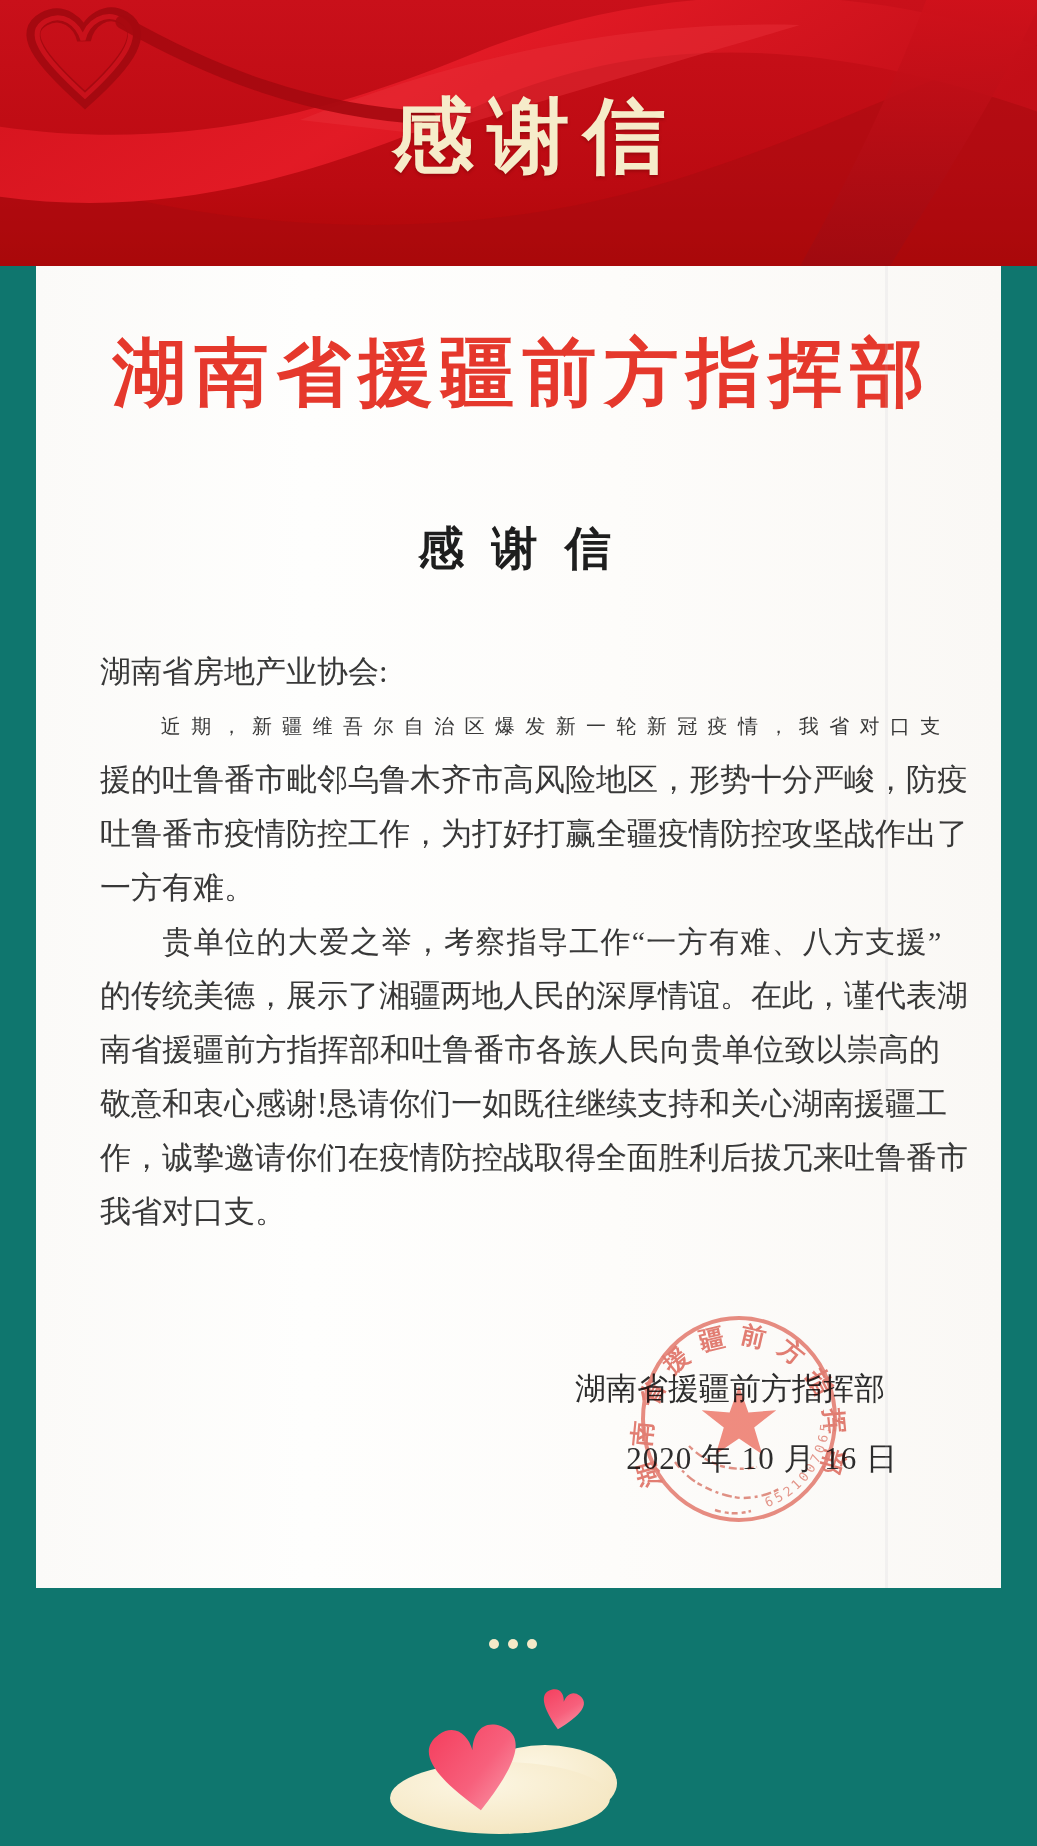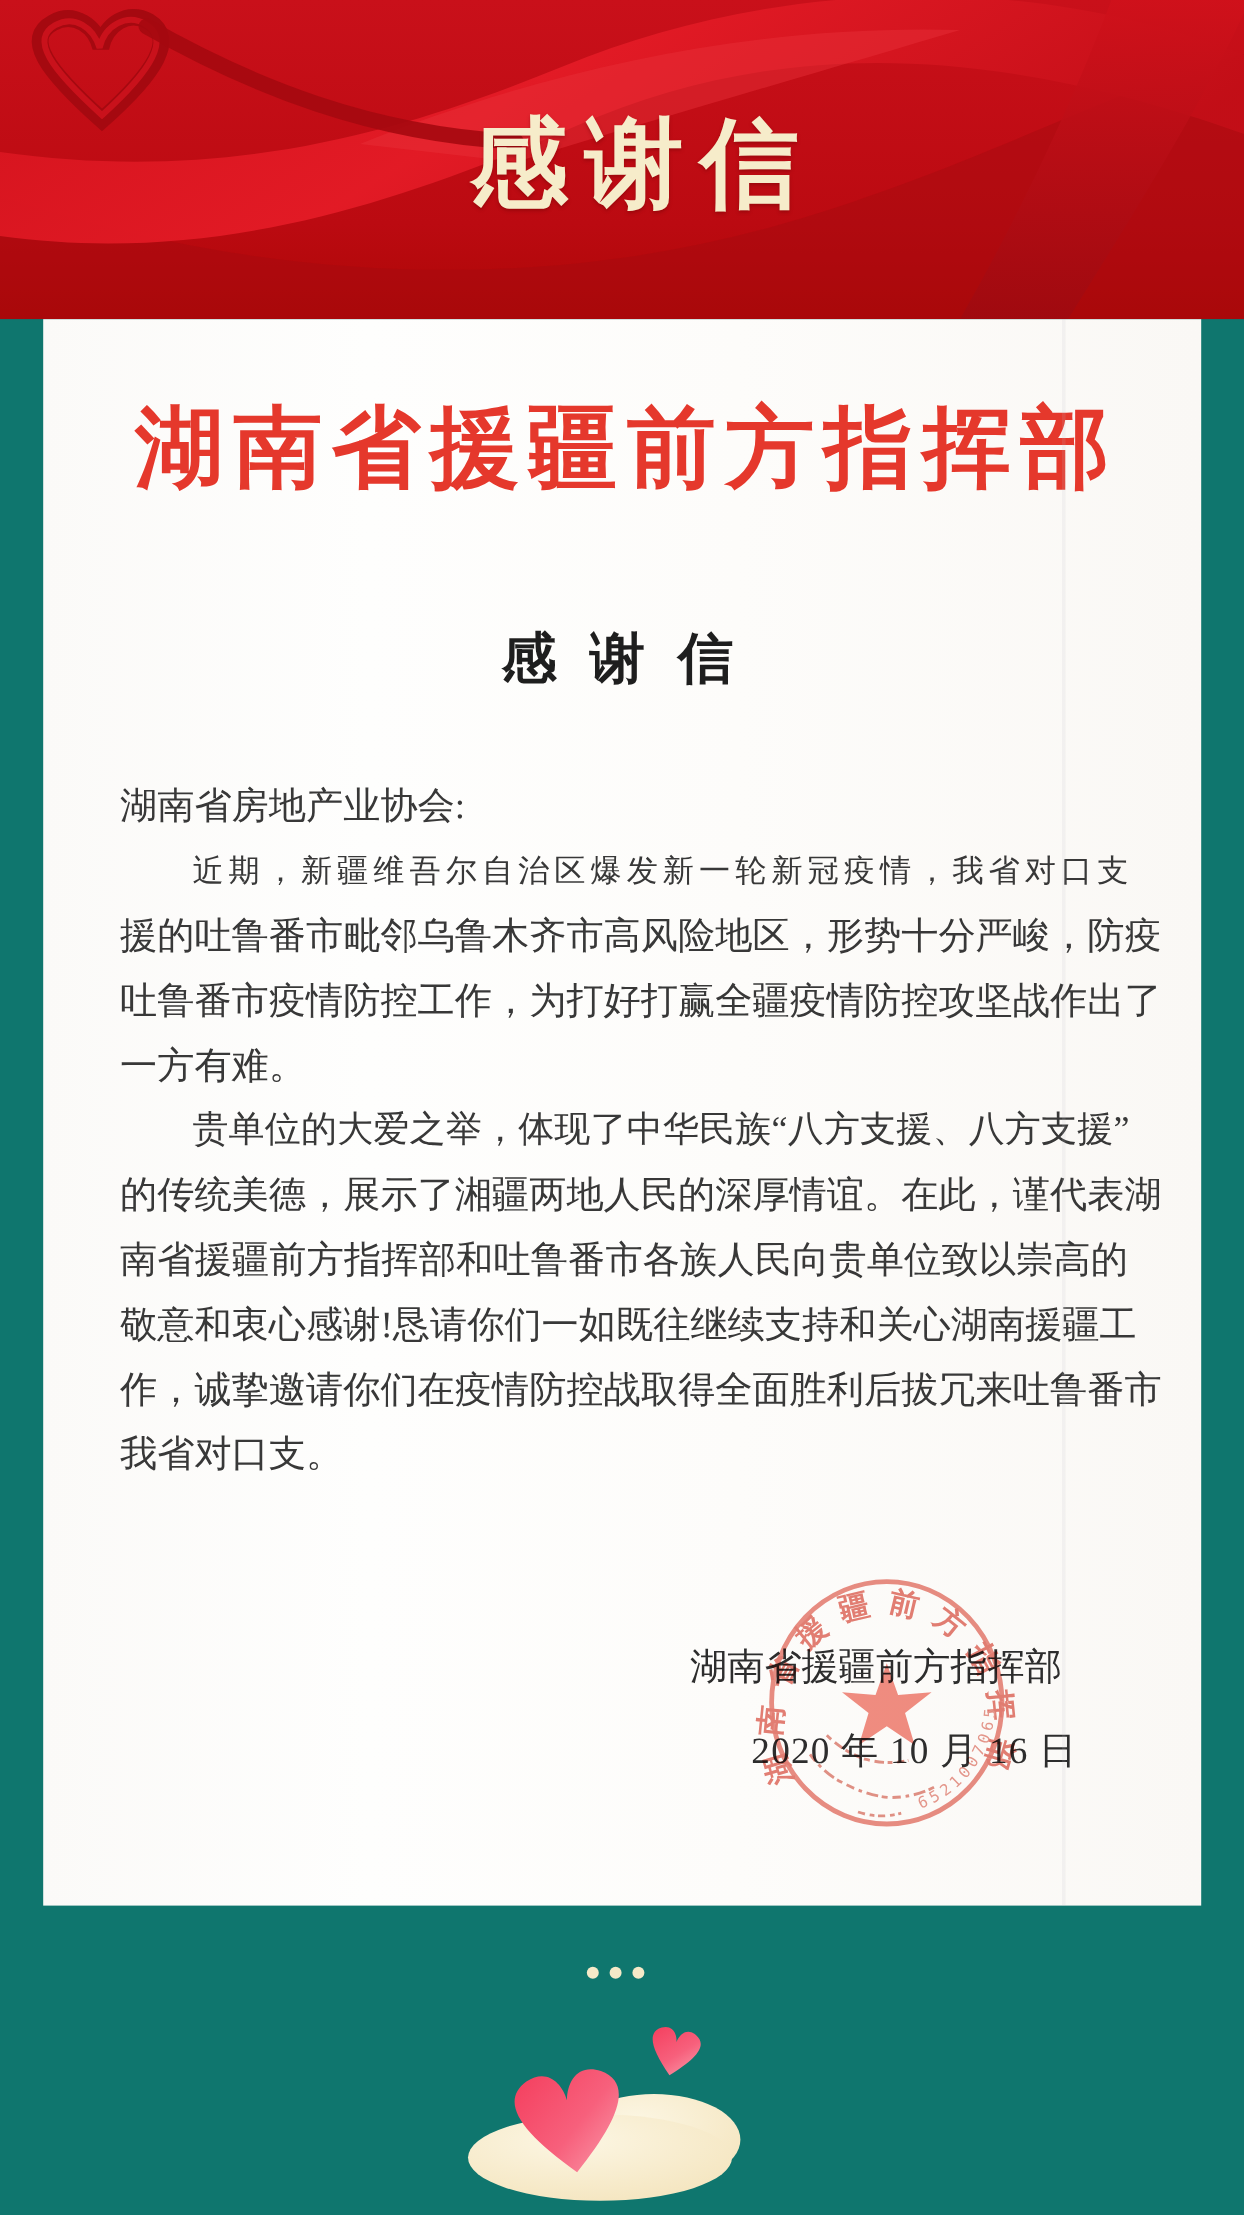--- a/index.html
+++ b/index.html
@@ -33,21 +33,21 @@
   }
   .letter-heading{
     position:absolute; top:252px; left:0; width:100%; text-align:center;
     font-size:46px; font-weight:bold; color:#1e1e1e; letter-spacing:8px;
   }
   .letter-body{
     position:absolute; top:379px; left:64px; width:840px;
     color:#383838; font-size:31px; line-height:54px;
   }
   .ln{height:54px; text-align:justify; text-align-last:justify; white-space:nowrap; overflow:visible;}
-  .ln.first{font-size:26px; letter-spacing:-0.3px;}
+  .ln.first{font-size:20px; letter-spacing:-0.3px;}
   .ln.long29{font-size:30px; letter-spacing:-1.2px;}
   .ln.last{text-align-last:left;}
   .salutation{height:54px; line-height:54px; text-align:left; white-space:nowrap;}
   .signature{
     position:absolute; top:1096px; left:534px; width:320px; height:54px; line-height:54px;
     font-size:31px; color:#2d2d2d; text-align:center; white-space:nowrap;
   }
   .sig-date{
     position:absolute; top:1166px; left:566px; width:320px; height:54px; line-height:54px;
     font-size:31px; color:#2d2d2d; text-align:center; letter-spacing:1px; white-space:nowrap;
@@ -105,21 +105,21 @@
     <div class="letter-heading">感 谢 信</div>
 
     <div class="letter-body">
       <div class="salutation">湖南省房地产业协会:</div>
 
       <div class="ln first">　　近期，新疆维吾尔自治区爆发新一轮新冠疫情，我省对口支</div>
       <div class="ln">援的吐鲁番市毗邻乌鲁木齐市高风险地区，形势十分严峻，防疫</div>
       <div class="ln">吐鲁番市疫情防控工作，为打好打赢全疆疫情防控攻坚战作出了</div>
       <div class="ln last">一方有难。</div>
 
-      <div class="ln long29">　　贵单位的大爱之举，体现了中华民族“八方支援、八方支援”</div>
+      <div class="ln long29">　　贵单位的大爱之举，考察指导工作“一方有难、八方支援”</div>
       <div class="ln">的传统美德，展示了湘疆两地人民的深厚情谊。在此，谨代表湖</div>
       <div class="ln">南省援疆前方指挥部和吐鲁番市各族人民向贵单位致以崇高的</div>
       <div class="ln">敬意和衷心感谢!恳请你们一如既往继续支持和关心湖南援疆工</div>
       <div class="ln">作，诚挚邀请你们在疫情防控战取得全面胜利后拔冗来吐鲁番市</div>
       <div class="ln last">我省对口支。</div>
     </div>
 
     <div class="signature">湖南省援疆前方指挥部</div>
     <div class="sig-date">2020 年 10 月 16 日</div>
 

